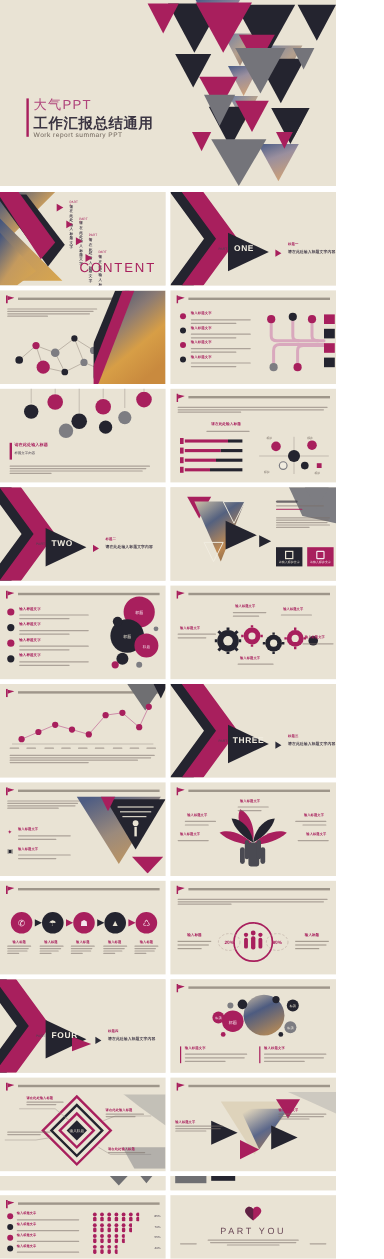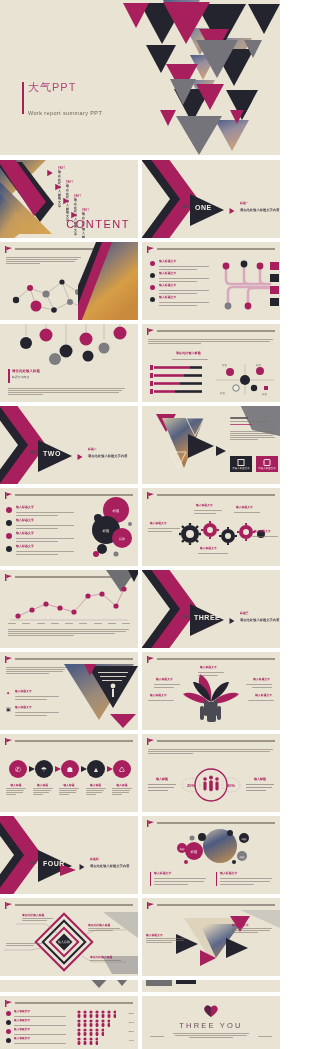--- a/index.html
+++ b/index.html
@@ -77,20 +77,21 @@
       <polygon points="160,110 176,110 168,126" fill="#a81f5d"></polygon>
       <polygon points="230,110 244,110 237,124" fill="#a81f5d"></polygon>
 
       <polygon points="196,40 238,40 217,78" fill="#74747a"></polygon>
       <polygon points="170,79 196,79 183,105" fill="#74747a"></polygon>
       <polygon points="176,116 222,116 199,155" fill="#74747a"></polygon>
       <polygon points="244,40 262,40 253,58" fill="#74747a"></polygon>
     </svg>
     <div class="cvbar" style="left:22px;top:82px;height:32px;"></div>
     <div class="cover-title cv1" style="left:28px;top:80px;">大气PPT</div>
+    <div class="cover-title cv2" style="left:28px;top:95px;">工作汇报总结通用</div>
     <div class="cover-title cv3" style="left:28px;top:110px;">Work report summary PPT</div>
   </div>
 
   <div class="slide col-l" style="top:160px;height:78px;">
     <svg width="138" height="78" viewBox="0 0 138 78" style="position:absolute;inset:0;">
       <defs>
         <linearGradient id="ct1" x1="0" y1="0" x2="1" y2="1">
           <stop offset="0" stop-color="#3d5280"></stop>
             <stop offset=".5" stop-color="#c49a5e"></stop>
             <stop offset="1" stop-color="#d8a64e"></stop>
@@ -1004,21 +1005,21 @@
         <span class="lbl" style="position:absolute;right:0;top:2px;font-size:2.5px;">40%</span>
       </div>
     </div>
   </div>
 
   <div class="slide col-r" style="top:996px;height:53px;">
     <svg width="16" height="14" viewBox="0 0 16 14" style="position:absolute;left:50%;top:8px;transform:translateX(-50%);">
       <path d="M8,13 C2,8.5 0,5.5 2,3 C4,0.6 7,1.6 8,3.6 C9,1.6 12,0.6 14,3 C16,5.5 14,8.5 8,13 Z" fill="#a81f5d"></path>
       <path d="M8,13 C2,8.5 0,5.5 2,3 C4,0.6 7,1.6 8,3.6 L8,13 Z" fill="#24242f" opacity=".55"></path>
     </svg>
-    <div class="thanks" style="position:absolute;left:0;right:0;top:25px;text-align:center;">THREE YOU</div>
+    <div class="thanks" style="position:absolute;left:0;right:0;top:25px;text-align:center;">PART YOU</div>
     <div style="position:absolute;left:22px;right:22px;top:36px;">
       <span class="micro" style="width:80%;margin-left:10%;"></span>
       <span class="micro" style="width:76%;margin-left:12%;"></span>
       <span class="micro" style="width:46%;margin-left:27%;"></span>
     </div>
     <span class="micro" style="position:absolute;left:8px;top:39px;width:14px;"></span>
     <span class="micro" style="position:absolute;right:8px;top:39px;width:14px;"></span>
   </div>
 
 </div>

